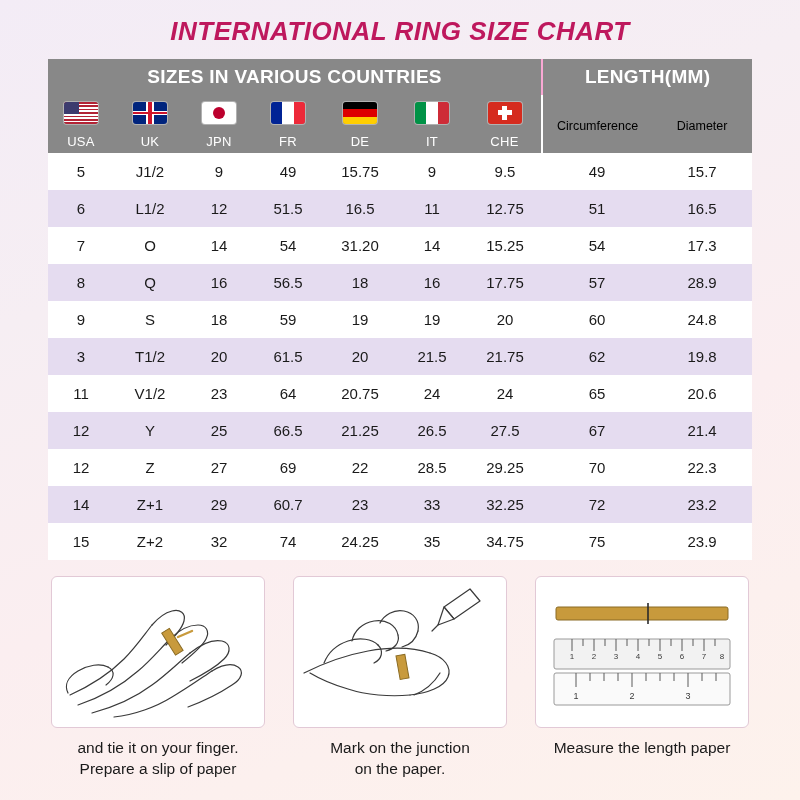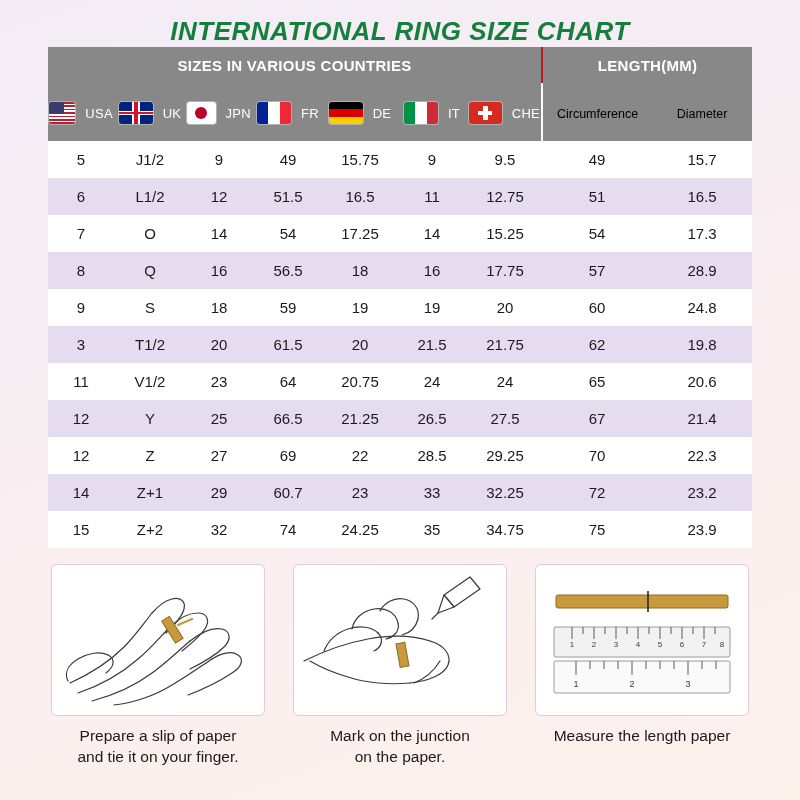--- a/index.html
+++ b/index.html
@@ -19,57 +19,57 @@
     position: relative;
     box-sizing: border-box;
     padding: 0 48px;
   }
   .title {
     text-align: center;
     font-size: 26px;
     font-weight: bold;
     font-style: italic;
     letter-spacing: 0.5px;
-    color: #15803d;
+    color: #be185d;
     padding-top: 16px;
-    padding-bottom: 0;
+    padding-bottom: 12px;
   }
   table.chart {
     width: 704px;
     border-collapse: collapse;
     table-layout: fixed;
   }
   table.chart td, table.chart th {
     text-align: center;
     vertical-align: middle;
   }
   .hdr-band {
     background: #888888;
     color: #ffffff;
-    font-size: 15px;
+    font-size: 19px;
     font-weight: bold;
     height: 34px;
     letter-spacing: 0.3px;
   }
   .hdr-band.right {
-    border-left: 2px solid #b91c1c;
+    border-left: 2px solid #f9a8d4;
     text-align: center;
   }
   .flagrow td {
     background: #888888;
     color: #ffffff;
     height: 54px;
     padding-top: 3px;
   }
   .flagrow td.right {
     border-left: 2px solid #ffffff;
   }
   .flagcell-inner {
     display: flex;
-    flex-direction: row;
+    flex-direction: column;
     align-items: center;
     justify-content: center;
     gap: 10px;
   }
   .country-label {
     font-size: 13px;
     font-weight: normal;
     letter-spacing: 0.3px;
   }
   .sub-label {
@@ -289,21 +289,21 @@
         <td>11</td>
         <td>12.75</td>
         <td>51</td>
         <td>16.5</td>
       </tr>
       <tr>
         <td>7</td>
         <td>O</td>
         <td>14</td>
         <td>54</td>
-        <td>17.25</td>
+        <td>31.20</td>
         <td>14</td>
         <td>15.25</td>
         <td>54</td>
         <td>17.3</td>
       </tr>
       <tr class="alt">
         <td>8</td>
         <td>Q</td>
         <td>16</td>
         <td>56.5</td>
@@ -408,22 +408,22 @@
             <path d="M62 140 C82 138, 104 130, 120 120 C134 112, 148 102, 160 94"></path>
             <path d="M160 94 C170 88, 180 86, 186 90 C192 94, 190 102, 180 108 C168 116, 152 124, 136 130"></path>
             <path d="M16 116 C12 108, 16 100, 26 94 C36 88, 48 86, 56 90"></path>
             <path d="M56 90 C64 94, 62 102, 54 108"></path>
           </g>
           <rect x="116" y="52" width="9" height="26" fill="#c89a3c" stroke="#8a6b24" stroke-width="1" transform="rotate(-32 120 65)"></rect>
           <path d="M126 60 L140 54" stroke="#c89a3c" stroke-width="2.4" stroke-linecap="round"></path>
         </svg>
       </div>
       <div class="step-caption">
+        <div>and tie it on your finger.</div>
         <div>Prepare a slip of paper</div>
-        <div>and tie it on your finger.</div>
       </div>
     </div>
 
     <div class="step">
       <div class="step-img">
         <svg width="212" height="150" viewBox="0 0 212 150">
           <g fill="none" stroke="#3a3a3a" stroke-width="1.2" stroke-linecap="round" stroke-linejoin="round">
             <path d="M10 96 C30 86, 52 78, 74 74 C96 70, 118 70, 136 76"></path>
             <path d="M136 76 C150 80, 158 90, 154 100 C150 110, 134 116, 116 118"></path>
             <path d="M116 118 C96 120, 72 118, 54 112 C40 108, 26 102, 16 96"></path>

